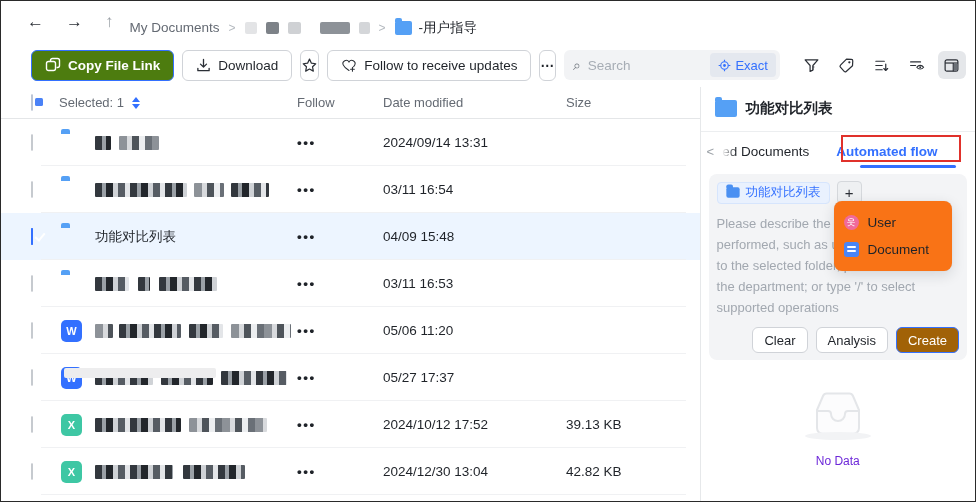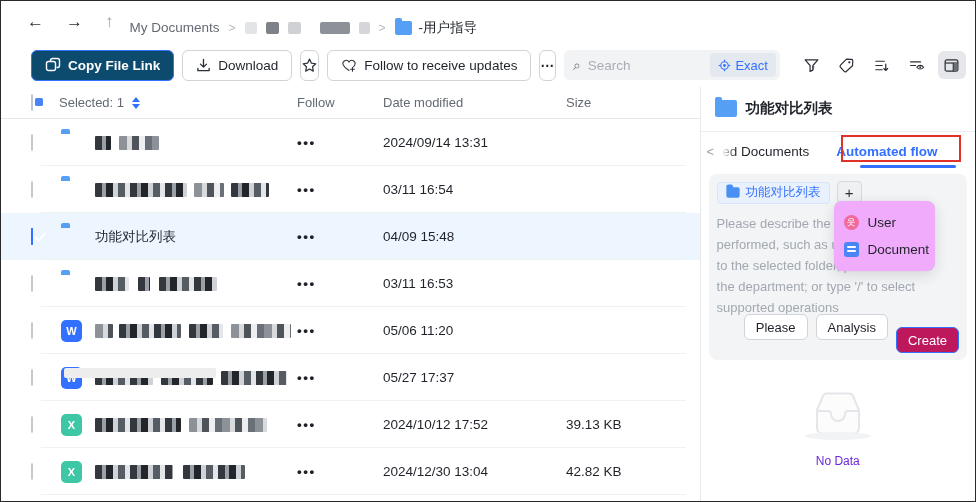--- a/index.html
+++ b/index.html
@@ -19,21 +19,21 @@
   .blurseg { display:flex; align-items:center; gap:9px; }
   .bblock { display:inline-block; height:12px; border-radius:2px; }
   .crumb .cur { color:#1f2329; margin-left:7px; }
   .mini-folder { width:17px; height:14px; border-radius:2px; background:#55a0f5; position:relative; }
   .mini-folder::before { content:""; position:absolute; top:-3px; left:0; width:7px; height:4px; background:#55a0f5; border-radius:2px 2px 0 0; }
   
   .toolbar { height:44px; display:flex; align-items:center; padding:0 16px 0 30px; gap:8px; }
   .btn { display:flex; align-items:center; gap:7px; height:31px; padding:0 13px;
          border:1px solid #d0d3d8; border-radius:6px; background:#fff; font-size:13.5px;
          color:#1f2329; cursor:pointer; white-space:nowrap; }
-  .btn.primary { background:#0c4a6e; border-color:#3370ff; color:#fff; font-weight:600; }
+  .btn.primary { background:#4d7c0f; border-color:#3370ff; color:#fff; font-weight:600; }
   .btn.iconbtn { width:33px; padding:0; justify-content:center; }
   .glyph { font-size:16px; line-height:1; }
   .search { margin-left:auto; width:216px; height:30px; background:#f2f3f5; border-radius:6px;
             display:flex; align-items:center; padding:0 4px 0 9px; }
   .search input { border:none; outline:none; background:transparent; flex:1; min-width:0;
                   font-size:13.5px; color:#b91c1c; font-family:inherit; }
   .search input::placeholder { color:#a7adb5; }
   .search .mag { color:#757b83; font-size:14px; margin-right:7px; }
   .exact { display:flex; align-items:center; gap:4px; background:#e4e8ef; border-radius:4px;
            height:24px; padding:0 8px; color:#3370ff; font-size:13px; cursor:pointer; }
@@ -107,22 +107,22 @@
   .chip { display:flex; align-items:center; gap:6px; background:#e9f1fe; border:1px solid #d6e5fd;
           border-radius:4px; height:22px; padding:0 8px; color:#3370ff; font-size:12.5px; cursor:pointer; }
   .chip .mini-folder { width:14px; height:11px; transform:scale(.95); background:#4a90f2; }
   .chip .mini-folder::before { background:#4a90f2; }
   .plusbtn { width:25px; height:23px; border:1px solid #d5d8dc; background:#eef0f2; border-radius:4px;
              color:#2b2f36; font-size:15px; display:flex; align-items:center; justify-content:center; cursor:pointer; }
   .ph { margin-top:9px; color:#a2a8b0; font-size:13px; line-height:21px; white-space:nowrap; }
   .composer-btns { position:absolute; right:8px; bottom:7px; display:flex; gap:8px; }
   .cbtn { height:26px; padding:0 11px; border-radius:6px; border:1px solid #d0d3d8; background:#fff;
           font-size:13px; color:#1f2329; cursor:pointer; font-family:inherit; }
-  .cbtn.create { background:#be185d; border-color:#3370ff; color:#fff;margin-top:13px; }
-  .dropdown { position:absolute; left:133px; top:114px; width:101px; background:#f0abfc; border-radius:8px;
+  .cbtn.create { background:#a16207; border-color:#3370ff; color:#fff; }
+  .dropdown { position:absolute; left:133px; top:114px; width:118px; background:#f97316; border-radius:8px;
               box-shadow:0 4px 14px rgba(31,35,41,.14), 0 0 1px rgba(31,35,41,.12); padding:8px 10px; z-index:6; }
   .dd-item { display:flex; align-items:center; gap:9px; height:27px; font-size:13.5px; color:#1f2329; cursor:pointer; }
   .dd-ic { width:15px; height:15px; border-radius:50%; position:relative; flex:none; }
   .dd-ic.user { background:#f06a9b; }
   .dd-ic.user::after { content:"웃"; position:absolute; inset:0; color:#fff; font-size:9px; line-height:15px; text-align:center; }
   .dd-ic.docu { border-radius:3px; background:#4a85f6; }
   .dd-ic.docu::after { content:""; position:absolute; left:3px; top:4px; width:9px; height:2px; background:#fff;
                        box-shadow:0 4px 0 #fff; border-radius:1px; }
   .empty { position:absolute; left:0; right:0; top:305px; display:flex; flex-direction:column; align-items:center; }
   .empty .shadow { width:66px; height:8px; background:#f2f3f5; border-radius:50%; margin-top:-6px; }
@@ -374,21 +374,21 @@
         <span class="plusbtn">+</span>
       </div>
       <div class="ph">
         <div>Please describe the operation to be</div>
         <div>performed, such as uploading a file</div>
         <div>to the selected folder, permissions to</div>
         <div>the department; or type '/' to select</div>
         <div>supported operations</div>
       </div>
       <div class="composer-btns">
-        <button class="cbtn">Please</button>
+        <button class="cbtn">Clear</button>
         <button class="cbtn">Analysis</button>
         <button class="cbtn create">Create</button>
       </div>
     </div>
 
     <div class="dropdown">
       <div class="dd-item">
         <span class="dd-ic user"></span>
         <span>User</span>
       </div>

